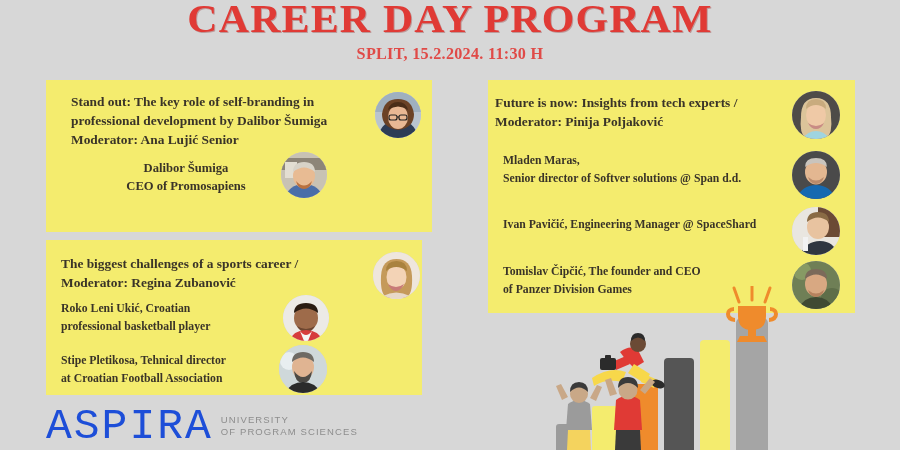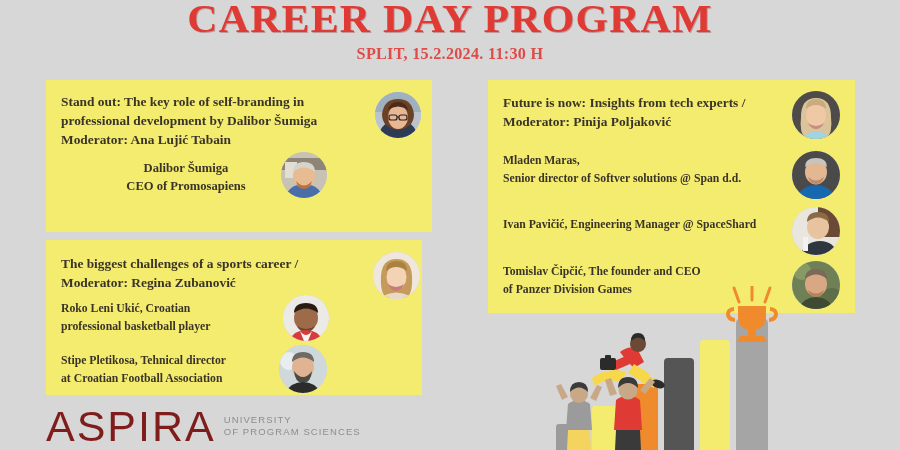--- a/index.html
+++ b/index.html
@@ -45,46 +45,46 @@
   }
   .cond{transform:scaleX(.93);transform-origin:left center;}
 
   
   .avatar{position:absolute;border-radius:50%;overflow:hidden;background:#cfcfcf;}
   .avatar svg{display:block;width:100%;height:100%;}
 
   
   .logo{position:absolute;left:46px;top:405px;}
   .logo-word{
-    font-family:Liberation Sans, sans-serif;
-    font-size:43px;letter-spacing:2px;color:#7f1d1d;line-height:43px;
+    font-family:Liberation Mono, monospace;
+    font-size:43px;letter-spacing:2px;color:#1d4ed8;line-height:43px;
     display:inline-block;vertical-align:middle;
   }
   .logo-sub{
     display:inline-block;vertical-align:middle;margin-left:8px;
     font-family:"Liberation Sans",sans-serif;
     font-size:9.5px;letter-spacing:1.1px;color:#8d8d8d;line-height:12px;
     padding-bottom:2px;
   }
 
   .illus{position:absolute;left:548px;top:286px;width:352px;height:164px;}
 </style>
 </head>
 <body>
 
 <div class="poster">
 
   <div class="title">CAREER DAY PROGRAM</div>
   <div class="subtitle">SPLIT, 15.2.2024. 11:30 H</div>
 
   <div class="panel" id="panel-left-1">
-    <div class="blk heading" style="left:15px;top:12px;width:310px;">
+    <div class="blk heading" style="left:25px;top:12px;width:310px;">
       <div>Stand out: The key role of self-branding in</div>
       <div>professional development by Dalibor Šumiga</div>
-      <div>Moderator: Ana Lujić Tabain</div>
+      <div>Moderator: Ana Lujić Senior</div>
     </div>
     <div class="blk sub" style="left:15px;top:80px;width:250px;text-align:center;">
       <div>Dalibor Šumiga</div>
       <div>CEO of Promosapiens</div>
     </div>
 
     <div class="avatar" style="left:329px;top:12px;width:46px;height:46px;">
       <svg viewBox="0 0 46 46">
           <rect width="46" height="46" fill="#b9c4cf"></rect>
           <rect x="0" y="0" width="46" height="20" fill="#9fb0bf"></rect>
@@ -149,21 +149,21 @@
           <circle cx="10" cy="16" r="9" fill="#e8eef0"></circle>
           <ellipse cx="24" cy="22" rx="11" ry="12.5" fill="#e0b492"></ellipse>
           <path d="M13 17 q11-9 22 0 q0-10-11-10 q-11 0-11 10z" fill="#6e6a64"></path>
           <path d="M15 26 q9 12 18 0 q-1 12-9 12 q-8 0-9-12z" fill="#4d4a45"></path>
           <path d="M6 48 q6-11 18-11 q12 0 18 11z" fill="#2b2b2b"></path>
         </svg>
     </div>
   </div>
 
   <div class="panel" id="panel-right">
-    <div class="blk heading" style="left:15px;top:13px;width:290px;">
+    <div class="blk heading" style="left:7px;top:13px;width:290px;">
       <div>Future is now: Insights from tech experts /</div>
       <div>Moderator: Pinija Poljaković</div>
     </div>
     <div class="blk sub cond" style="left:15px;top:72px;width:300px;">
       <div>Mladen Maras,</div>
       <div>Senior director of Softver solutions @ Span d.d.</div>
     </div>
     <div class="blk sub cond" style="left:15px;top:136px;width:300px;">
       <div>Ivan Pavičić, Engineering Manager @ SpaceShard</div>
     </div>

